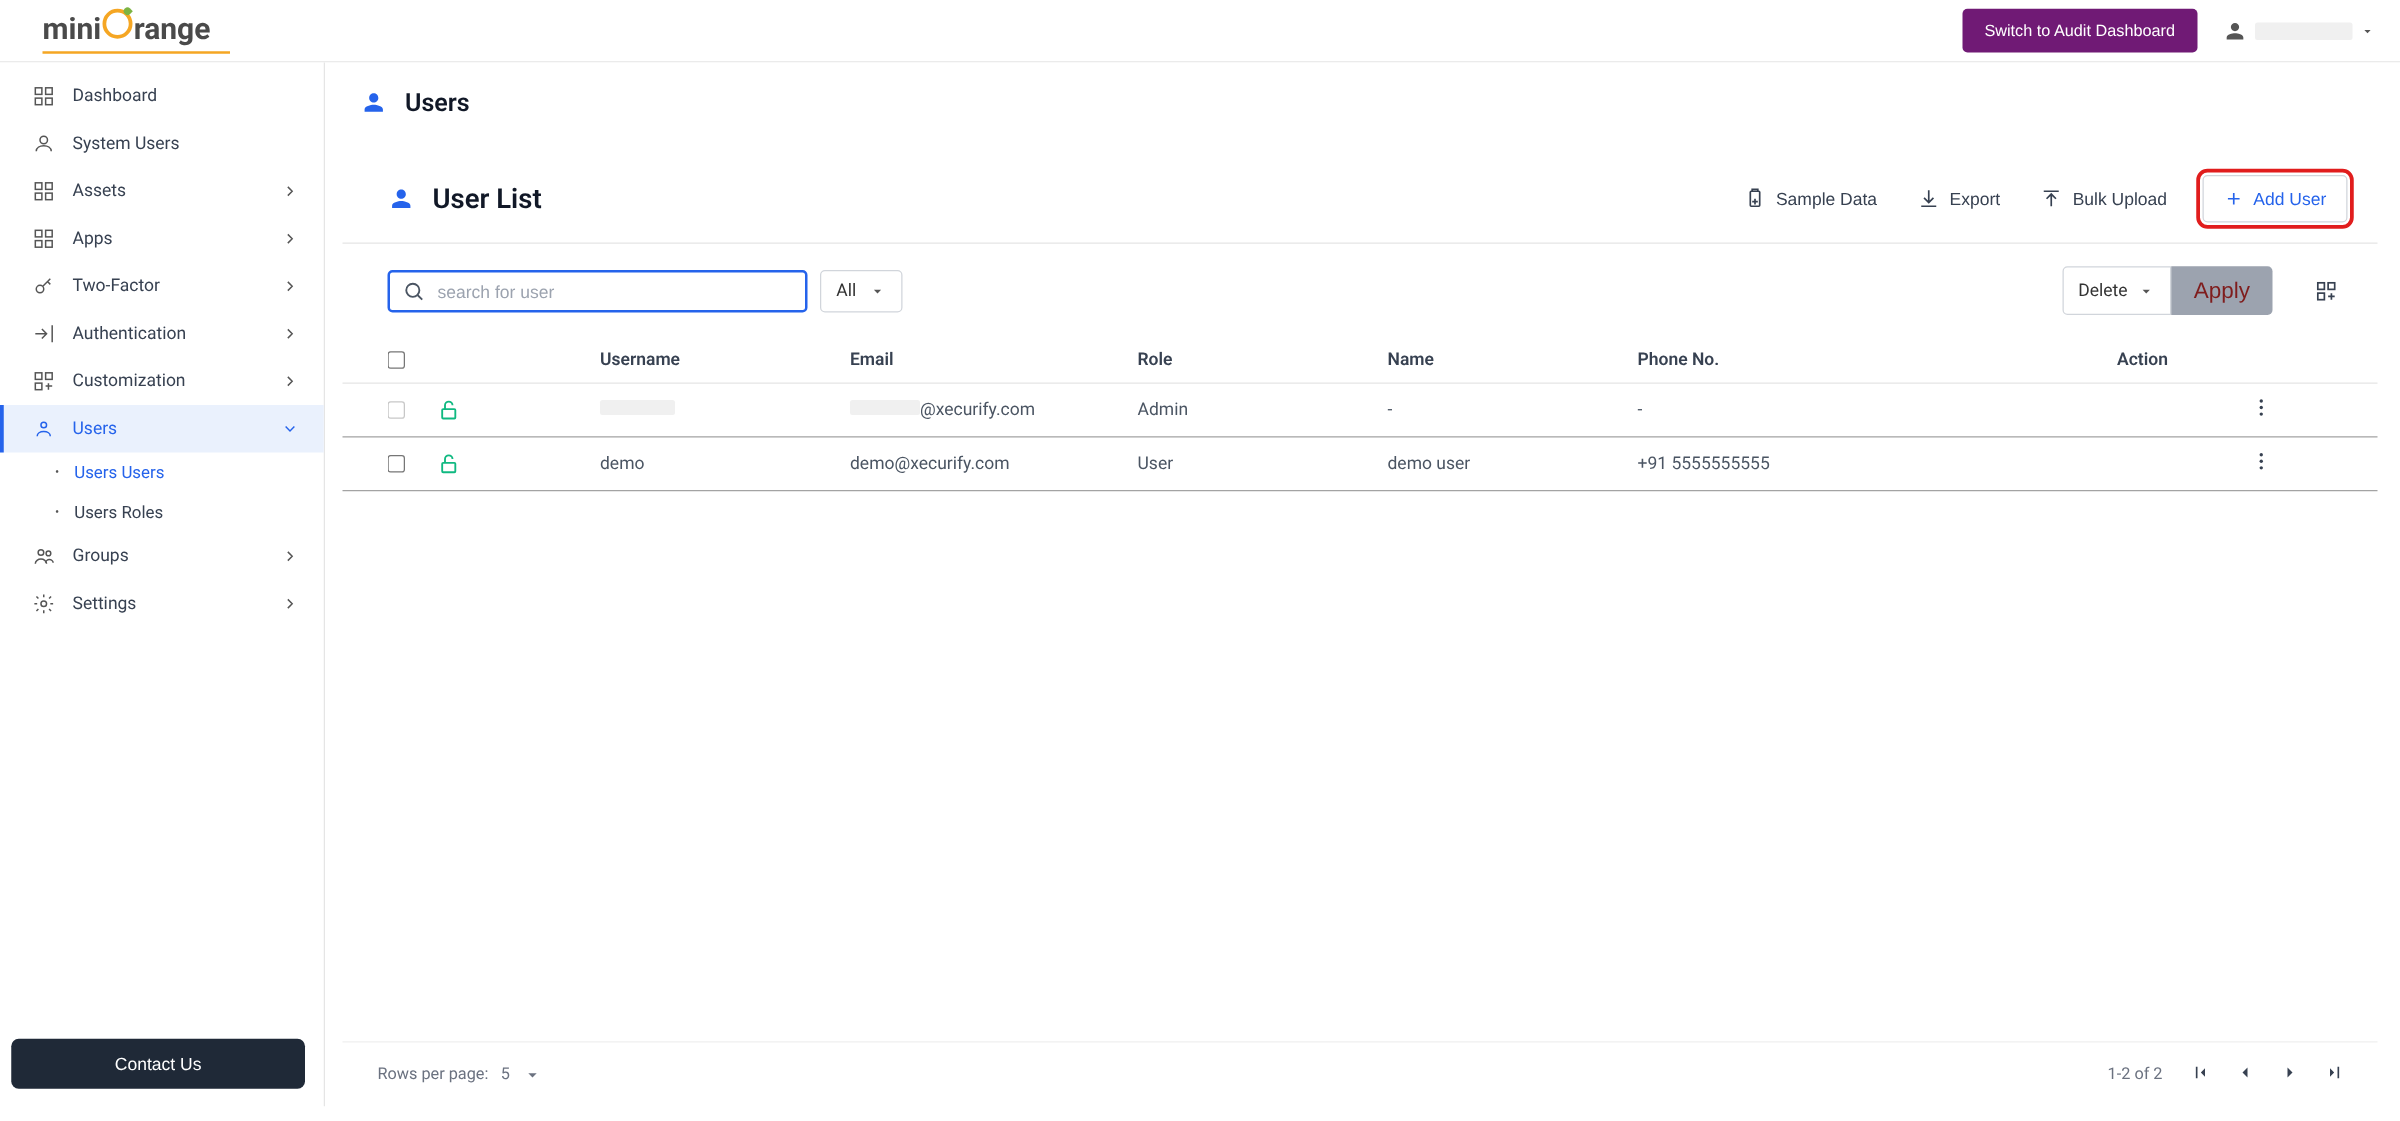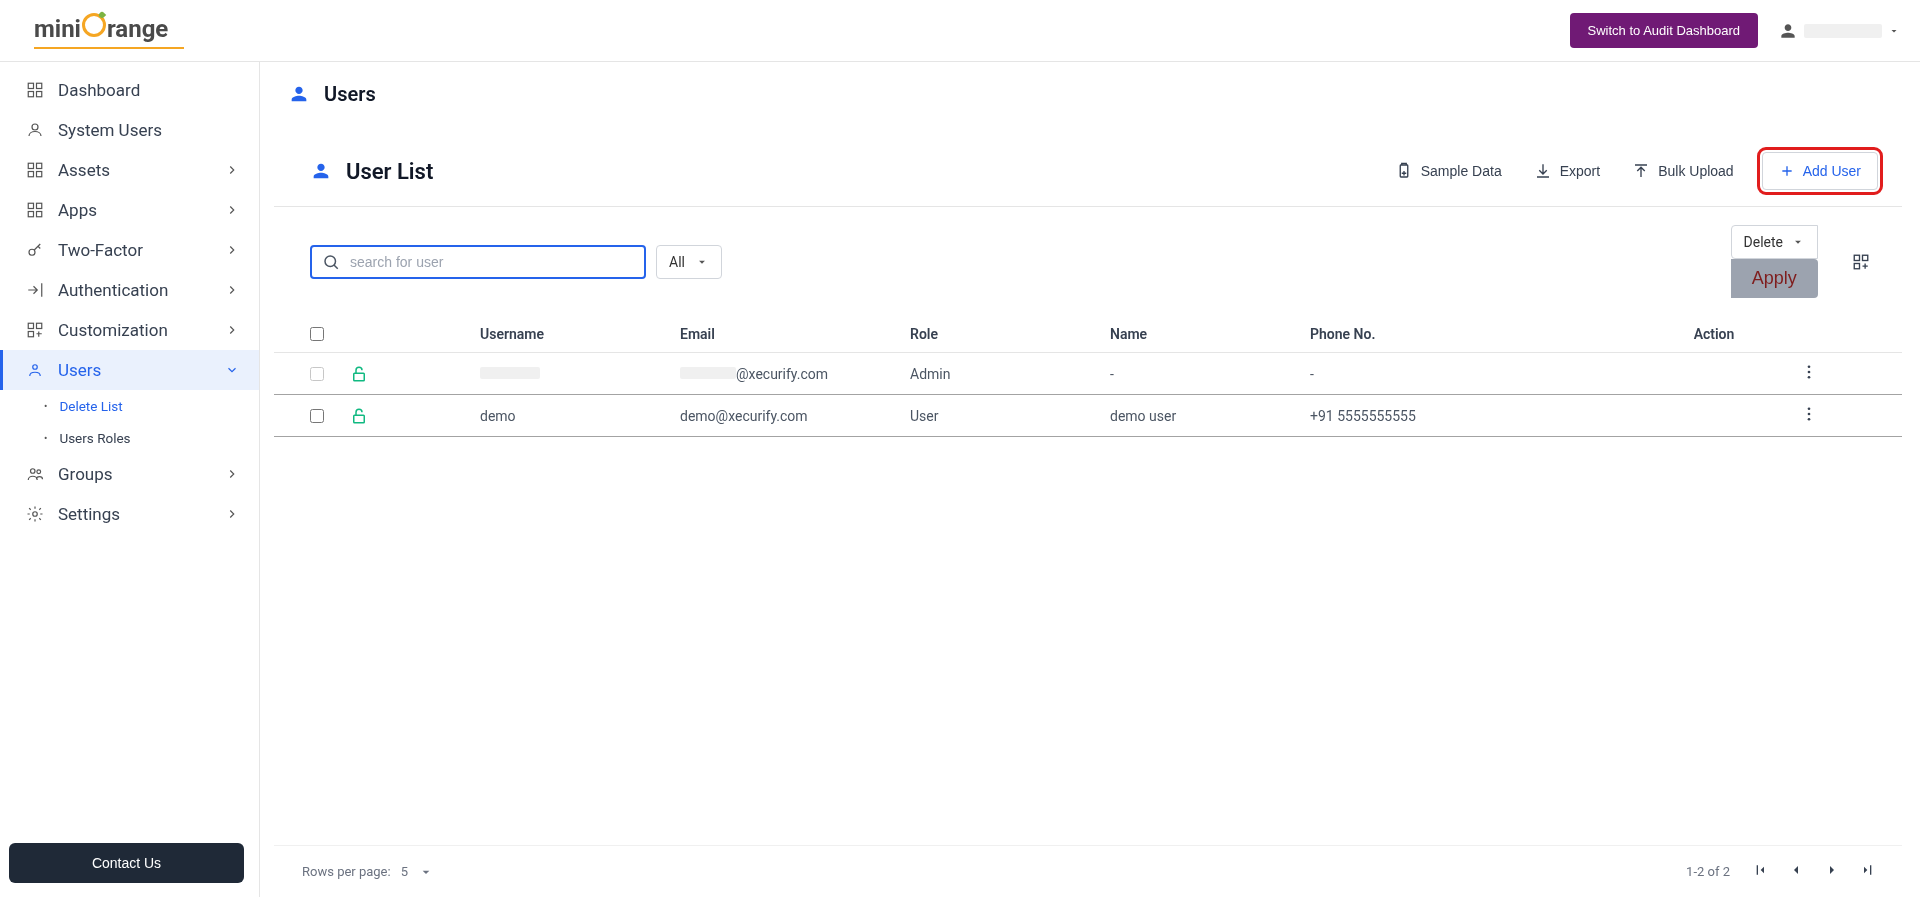--- a/index.html
+++ b/index.html
@@ -1,36 +1,36 @@
 <!DOCTYPE html>
 <html><head>
 <meta charset="utf-8">
 <style>
 * { box-sizing: border-box; margin: 0; padding: 0; }
 body { font-family: -apple-system, BlinkMacSystemFont, "Segoe UI", Roboto, sans-serif; font-size: 14px; color: #333; background: #fff; width: 1920px; height: 897px; overflow: hidden; position: relative; }
 
 
-.header { display: flex; align-items: center; justify-content: space-between; height: 62px; padding: 0 20px 0 34px; border-bottom: 1px solid #e5e5e5; }
+.header { display: flex; align-items: center; justify-content: space-between; height: 50px; padding: 0 20px 0 34px; border-bottom: 1px solid #e5e5e5; }
 .logo { display: flex; align-items: baseline; font-weight: 700; font-size: 24px; color: #4a4a4a; }
 .logo-mini { color: #4a4a4a; }
 .logo-o { display:inline-block; width:24px; height:24px; border:3px solid #f5a623; border-radius:50%; position:relative; margin: 0 1px; vertical-align: middle;}
 .logo-o::after { content:''; position:absolute; top:-4px; right:-2px; width:6px; height:6px; background:#7cb342; border-radius:50% 0 50% 50%; transform:rotate(45deg);}
 .logo-range { color: #4a4a4a; }
 .logo-underline { width:150px; height:2px; background:#f5a623; margin-top:4px;}
 .header-right { display:flex; align-items:center; gap:20px; }
 .switch-btn { background:#701a75; color:#fff; border:none; padding:10px 18px; border-radius:4px; font-size:13px; cursor:pointer; }
 .user-menu { display:flex; align-items:center; gap:6px; cursor:pointer; }
 .user-icon { width:20px; height:20px; fill:#555;}
 .redacted { background:#f0f0f0; width:78px; height:14px; border-radius:2px;}
 .chevron-down { width:12px; height:12px;}
 
 
 .layout { display:flex; height:calc(897px - 62px); }
 .sidebar { width:260px; border-right:1px solid #e5e5e5; background:#fff; position:relative; padding-top:8px; }
-.sidebar-item { display:flex; align-items:center; padding:10px 20px 10px 26px; color:#374151; cursor:pointer; font-size:17px; gap:14px; position:relative;}
+.sidebar-item { display:flex; align-items:center; padding:10px 20px 10px 26px; color:#374151; cursor:pointer; font-size:14px; gap:14px; position:relative;}
 .sidebar-item svg.nav-icon { width:18px; height:18px; fill:none; stroke:#555; stroke-width:1.6;}
 .sidebar-item .label { flex:1; }
 .sidebar-item .chev { width:14px; height:14px; stroke:#555;}
 .sidebar-item.active { background:#eaf1fd; color:#2563eb;}
 .sidebar-item.active svg.nav-icon { stroke:#2563eb;}
 .sidebar-item.active .chev { stroke:#2563eb;}
 .sidebar-item.active::before { content:''; position:absolute; left:0; top:0; bottom:0; width:3px; background:#2563eb;}
 .sidebar-sub { padding:8px 20px 8px 44px; display:flex; align-items:center; gap:12px; font-size:13.5px; cursor:pointer; color:#374151;}
 .sidebar-sub::before { content:'•'; color:#555; font-size:10px;}
 .sidebar-sub.active { color:#2563eb;}
@@ -197,21 +197,21 @@
       <svg class="nav-icon" viewBox="0 0 24 24">
           <circle cx="12" cy="8" r="3"></circle>
           <path d="M5 20c0-3 3-5 7-5s7 2 7 5"></path>
         </svg>
       <span class="label">Users</span>
       <svg class="chev" viewBox="0 0 24 24" fill="none" stroke-width="2">
           <path d="M6 9l6 6 6-6"></path>
         </svg>
     </div>
     <div class="sidebar-sub active">
-      <span>Delete List</span>
+      <span>Users Users</span>
     </div>
     <div class="sidebar-sub">
       <span>Users Roles</span>
     </div>
     <div class="sidebar-item">
       <svg class="nav-icon" viewBox="0 0 24 24">
           <circle cx="9" cy="8" r="3"></circle>
           <circle cx="17" cy="9" r="2.5"></circle>
           <path d="M3 20c0-3 3-5 6-5s6 2 6 5M14 19c0-2 2-3.5 4-3.5s4 1.5 4 3.5"></path>
         </svg>
@@ -287,21 +287,21 @@
             </svg>
           <input type="text" placeholder="search for user" style="">
         </div>
         <div class="filter-select">
           <span>All</span>
           <svg viewBox="0 0 24 24" width="14" height="14">
               <path d="M7 10l5 5 5-5z" fill="#555"></path>
             </svg>
         </div>
         <div class="toolbar-right">
-          <div style="display:flex;flex-direction:column;">
+          <div style="display:flex;">
             <div class="delete-batch">
               <span>Delete</span>
               <svg viewBox="0 0 24 24" width="14" height="14">
                   <path d="M7 10l5 5 5-5z" fill="#555"></path>
                 </svg>
             </div>
             <button class="apply-btn">Apply</button>
           </div>
           <button class="grid-btn">
             <svg viewBox="0 0 24 24">

